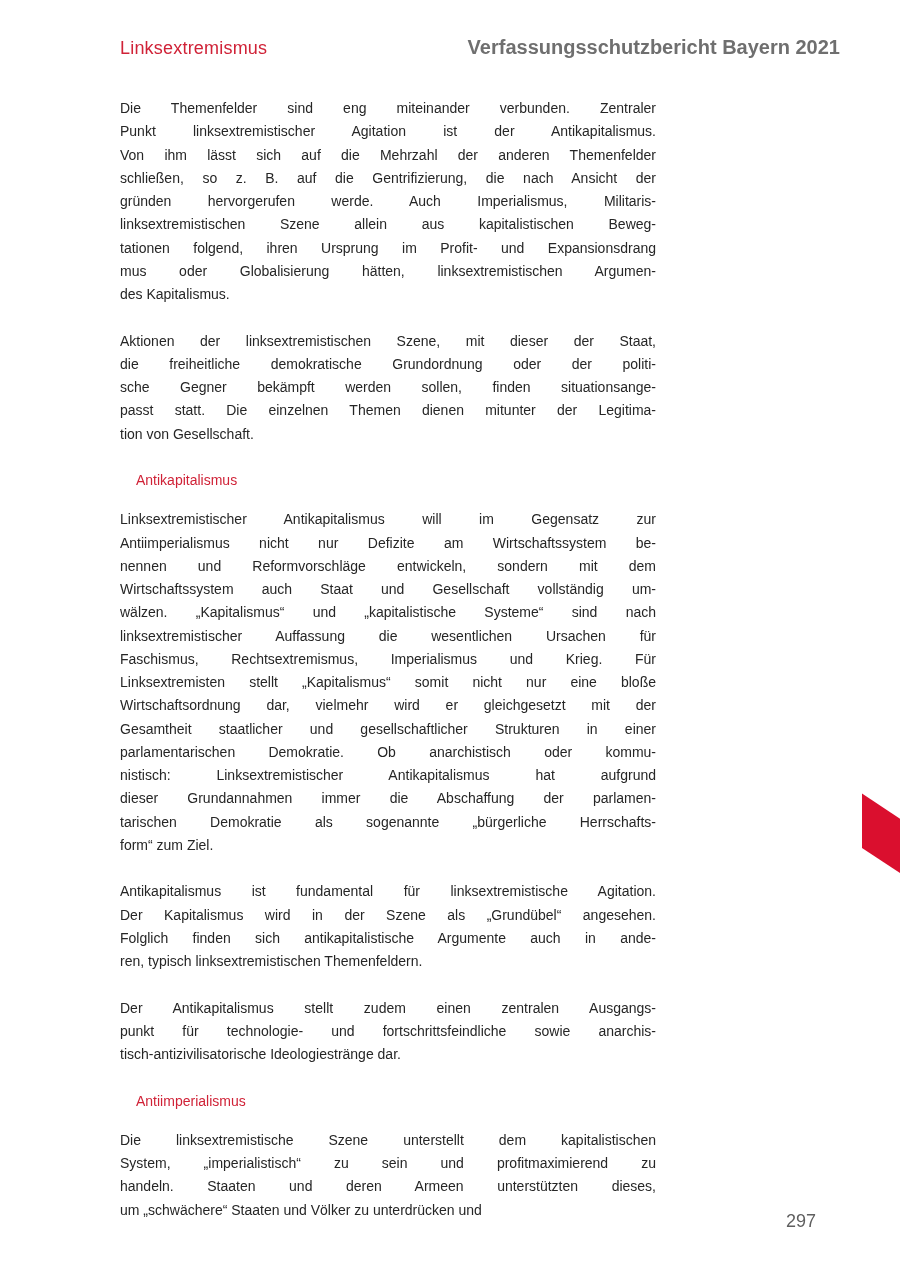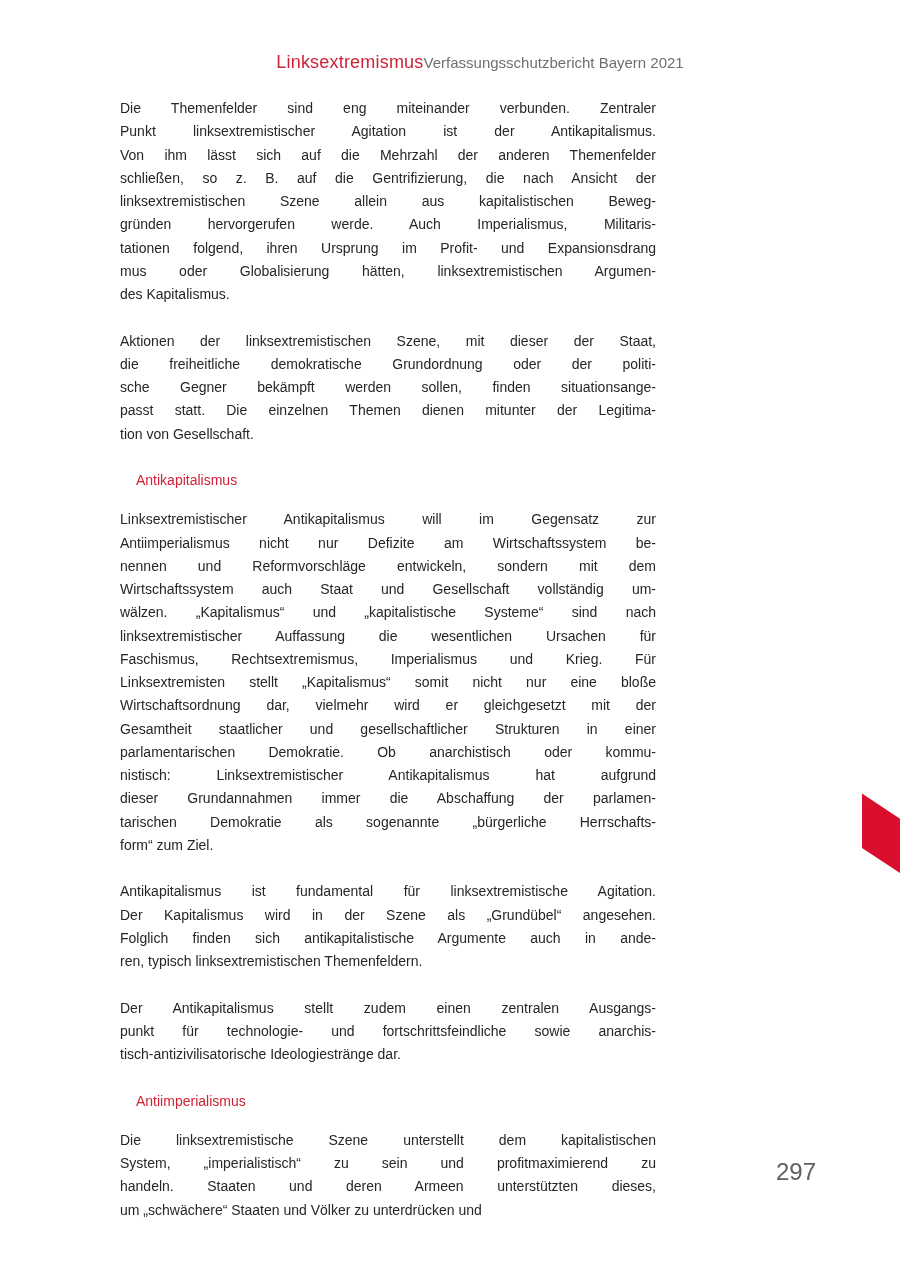--- a/index.html
+++ b/index.html
@@ -17,35 +17,35 @@
     height: 1276px;
     background: #ffffff;
     overflow: hidden;
     font-family: "Liberation Sans", "DejaVu Sans", sans-serif;
     color: var(--text-color);
   }
   .header-row {
     position: absolute;
     left: 120px;
     right: 60px;
-    top: 52px;
+    top: 36px;
     display: flex;
-    justify-content: center;
+    justify-content: space-between;
     align-items: baseline;
   }
   .section-title {
     color: var(--heading-red);
     font-size: 18px;
     font-weight: 500;
     letter-spacing: 0.2px;
   }
   .report-title {
     color: var(--muted-gray);
-    font-size: 15px;
-    font-weight: 400;
+    font-size: 20px;
+    font-weight: 700;
   }
   .content {
     position: absolute;
     left: 120px;
     top: 97px;
     width: 536px;
     font-size: 14px;
     line-height: 23.25px;
   }
   .para { margin: 0 0 23.25px 0; }
@@ -67,43 +67,43 @@
     right: 0;
     top: 792px;
     width: 38px;
     height: 81px;
     background: var(--accent-red);
     clip-path: polygon(0% 2%, 100% 33%, 100% 100%, 0% 69%);
   }
   .page-number {
     position: absolute;
     right: 84px;
-    top: 1158px;
-    font-size: 24px;
+    top: 1211px;
+    font-size: 18px;
     color: var(--pagenum-gray);
   }
 </style>
 </head>
 <body>
 
 <div class="page">
 
   <div class="header-row">
     <span class="section-title">Linksextremismus</span>
     <span class="report-title">Verfassungsschutzbericht Bayern 2021</span>
   </div>
 
   <div class="content">
       <div class="para">
         <div class="line">Die Themenfelder sind eng miteinander verbunden. Zentraler</div>
         <div class="line">Punkt linksextremistischer Agitation ist der Antikapitalismus.</div>
         <div class="line">Von ihm lässt sich auf die Mehrzahl der anderen Themenfelder</div>
         <div class="line">schließen, so z. B. auf die Gentrifizierung, die nach Ansicht der</div>
+        <div class="line">gründen hervorgerufen werde. Auch Imperialismus, Militaris-</div>
         <div class="line">linksextremistischen Szene allein aus kapitalistischen Beweg-</div>
-        <div class="line">gründen hervorgerufen werde. Auch Imperialismus, Militaris-</div>
         <div class="line">tationen folgend, ihren Ursprung im Profit- und Expansionsdrang</div>
         <div class="line">mus oder Globalisierung hätten, linksextremistischen Argumen-</div>
         <div class="line last">des Kapitalismus.</div>
       </div>
       <div class="para">
         <div class="line">Aktionen der linksextremistischen Szene, mit dieser der Staat,</div>
         <div class="line">die freiheitliche demokratische Grundordnung oder der politi-</div>
         <div class="line">sche Gegner bekämpft werden sollen, finden situationsange-</div>
         <div class="line">passt statt. Die einzelnen Themen dienen mitunter der Legitima-</div>
         <div class="line last">tion von Gesellschaft.</div>

